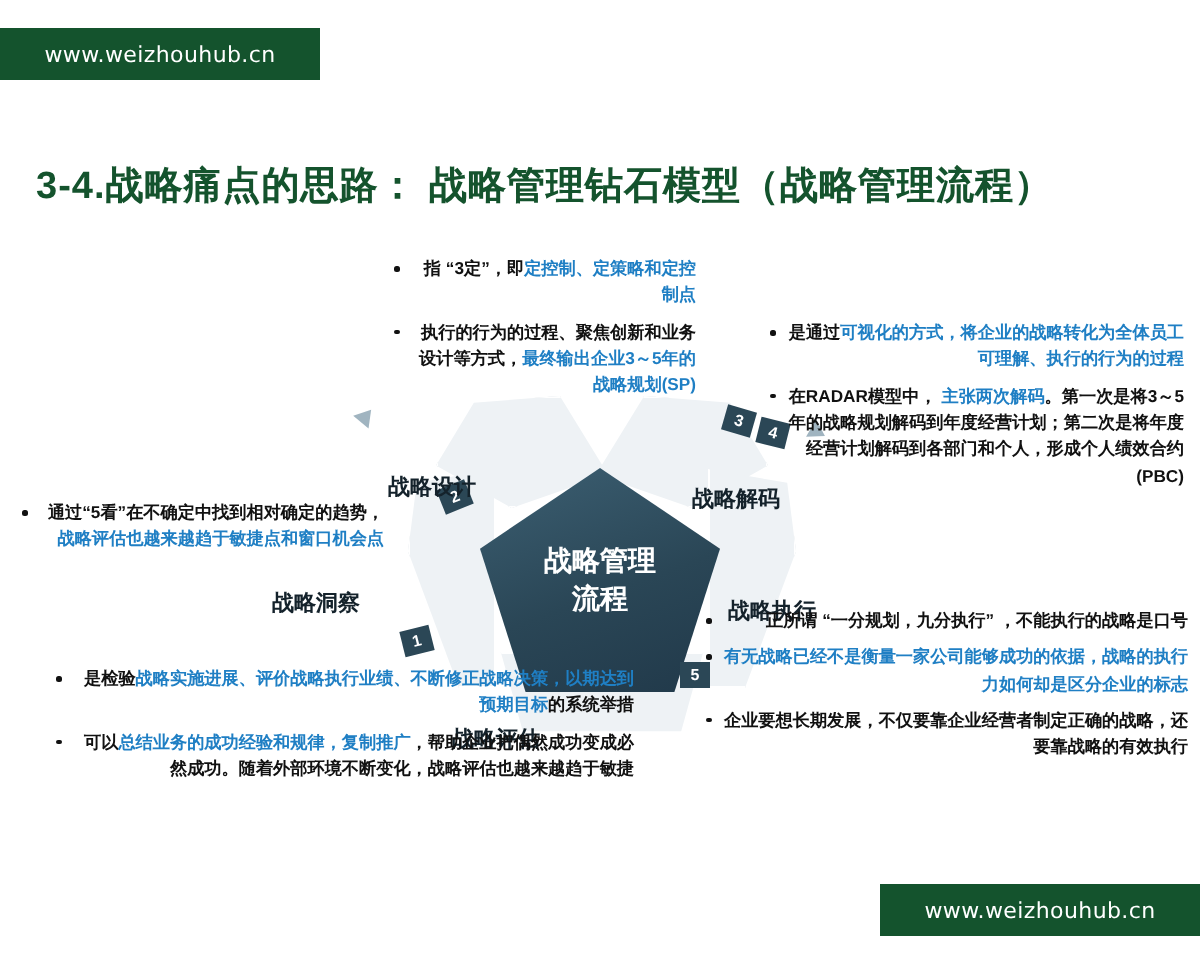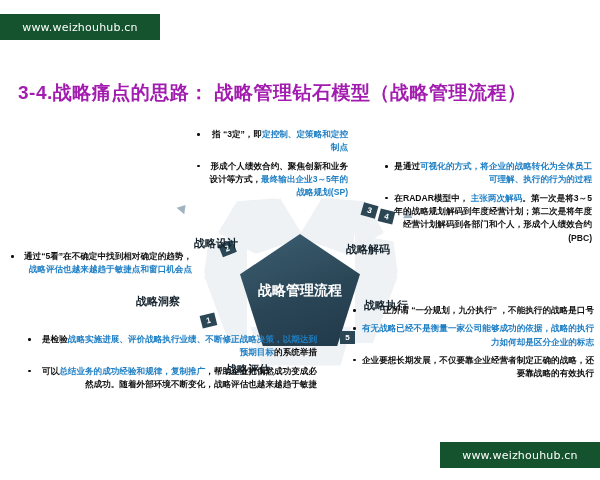--- a/index.html
+++ b/index.html
@@ -21,32 +21,32 @@
     letter-spacing:.2px;
     display:flex;align-items:center;justify-content:center;
     font-family:"DejaVu Sans",sans-serif;
   }
   .wm-top{left:0;top:14px;width:160px;height:26px;}
   .wm-bot{right:0;bottom:12px;width:160px;height:26px;}
 
   
   .title{
     position:absolute;left:18px;top:80px;width:564px;
-    font-size:19px;font-weight:bold;color:#a21caf;
+    font-size:19px;font-weight:bold;color:#14532d;
     letter-spacing:.5px;white-space:nowrap;
   }
 
   
   .diagram{position:absolute;left:168px;top:196px;width:264px;height:168px;}
 
   .pent-core{
     position:absolute;left:72px;top:38px;width:120px;height:112px;
     background:linear-gradient(160deg,#3c5f72 0%,#2a4656 55%,#21394a 100%);
     clip-path:polygon(50% 0%,100% 36%,81% 100%,19% 100%,0% 36%);
-    display:flex;flex-direction:row;align-items:center;justify-content:center;
+    display:flex;flex-direction:column;align-items:center;justify-content:center;
     color:#fff;font-size:14px;font-weight:bold;line-height:1.35;
     box-shadow:0 0 4px rgba(0,0,0,.25);
   }
   .pent-core span{display:block;}
 
   
   .petal{
     position:absolute;
     background:#eef2f5;
     border:1px solid #ffffff;
@@ -151,21 +151,21 @@
 
   <div class="tb tb-insight">
     <ul>
         <li><span class="bk">通过“5看”在不确定中找到相对确</span><span class="bk">定的趋势，</span><span class="hl">战略评估也越来越趋于敏捷</span><span class="hl">点和窗口机会点</span></li>
       </ul>
   </div>
 
   <div class="tb tb-design">
     <ul>
         <li><span class="bk">指 “3定”，即</span><span class="hl">定控制、定策</span><span class="hl">略和定控制点</span></li>
-        <li><span class="bk">形成个人绩效合约、聚焦创</span><span class="bk">新和业务设计等方式，</span><span class="hl">最终输</span><span class="hl">出企业3～5年的战略规划(SP)</span></li>
+        <li><span class="bk">执行的行为的过程、聚焦创</span><span class="bk">新和业务设计等方式，</span><span class="hl">最终输</span><span class="hl">出企业3～5年的战略规划(SP)</span></li>
       </ul>
   </div>
 
   <div class="tb tb-decode">
     <ul>
         <li><span class="bk">是通过</span><span class="hl">可视化的方式，将企业的战略转化为</span><span class="hl">全体员工可理解、执行的行为的过程</span></li>
         <li><span class="bk">在RADAR模型中， </span><span class="hl">主张两次解码</span><span class="bk">。第一次</span><span class="bk">是将3～5年的战略规划解码到年度经营计划；</span><span class="bk">第二次是将年度经营计划解码到各部门和个</span><span class="bk">人，形成个人绩效合约(PBC)</span></li>
       </ul>
   </div>
 

